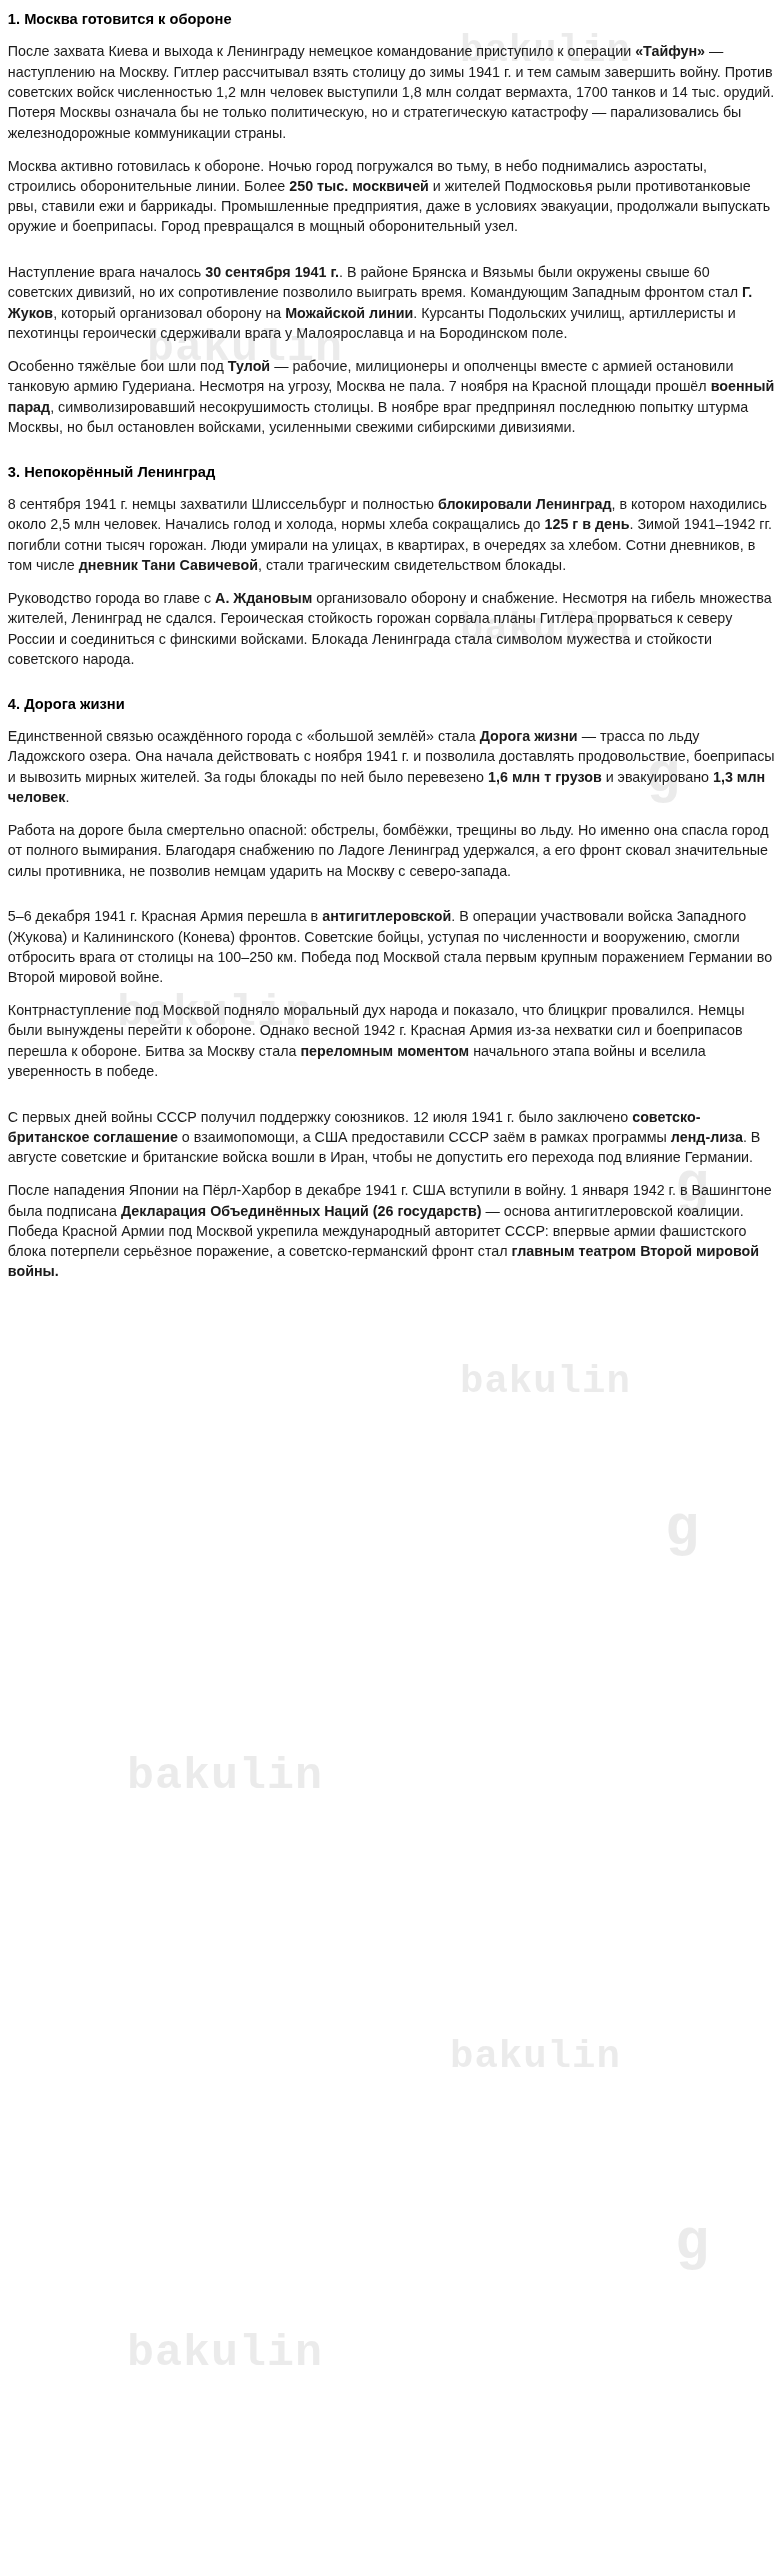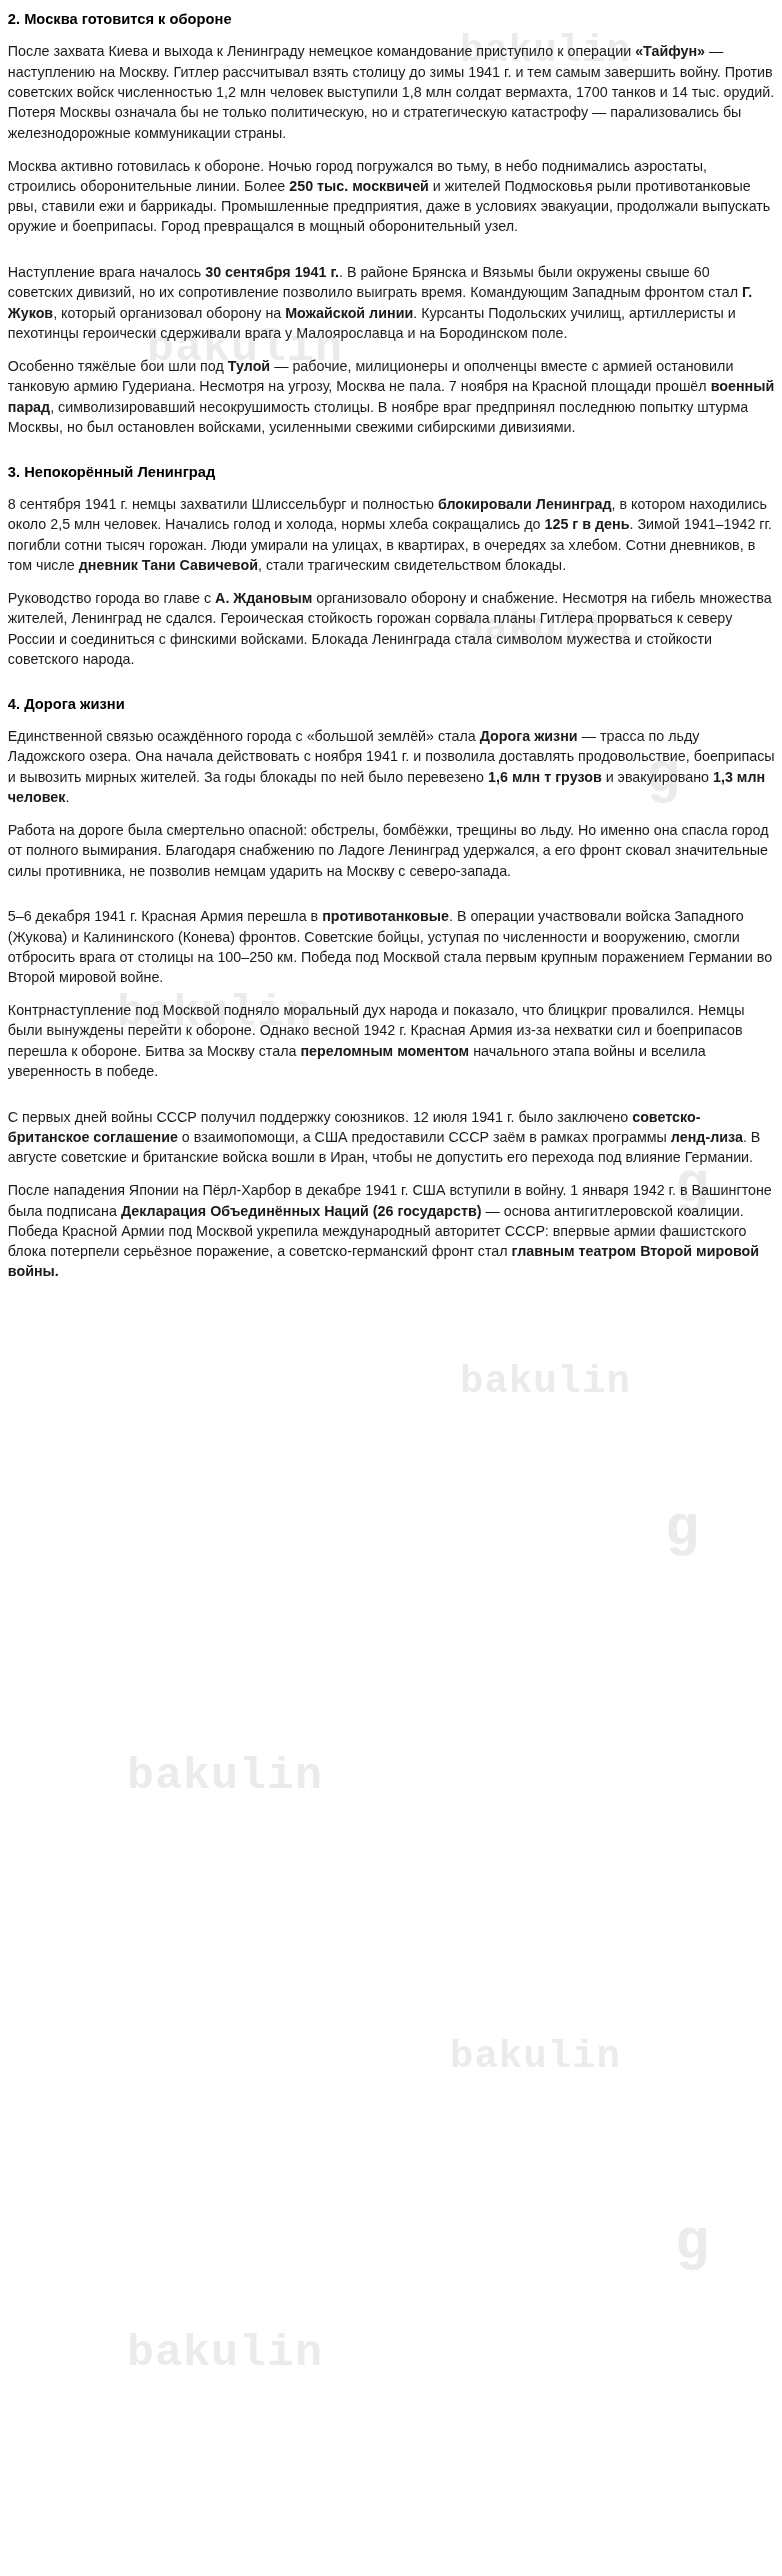--- a/index.html
+++ b/index.html
@@ -91,40 +91,40 @@
     <div class="wm wm-g" style="left: 665px; top: 1497px;">g</div>
     <div class="wm wm-b" style="left: 127px; top: 1751px;">bakulin</div>
     <div class="wm wm-a" style="left: 450px; top: 2035px;">bakulin</div>
     <div class="wm wm-b" style="left: 127px; top: 2328px;">bakulin</div>
     <div class="wm wm-g" style="left: 675px; top: 2211px;">g</div>
   </div>
 
 <div class="page">
   <div id="sections-root">
       <div class="section">
-        <h2 class="section-heading">2. Москва готовится к обороне</h2>
+        <h2 class="section-heading">1. Москва готовится к обороне</h2>
         <p class="para"><span>После захвата Киева и выхода к Ленинграду немецкое командование приступило к операции </span><b>«Тайфун»</b><span> — наступлению на Москву. Гитлер рассчитывал взять столицу до зимы 1941 г. и тем самым завершить войну. Против советских войск численностью 1,2 млн человек выступили 1,8 млн солдат вермахта, 1700 танков и 14 тыс. орудий. Потеря Москвы означала бы не только политическую, но и стратегическую катастрофу — парализовались бы железнодорожные коммуникации страны.</span></p>
         <p class="para"><span>Москва активно готовилась к обороне. Ночью город погружался во тьму, в небо поднимались аэростаты, строились оборонительные линии. Более </span><b>250 тыс. москвичей</b><span> и жителей Подмосковья рыли противотанковые рвы, ставили ежи и баррикады. Промышленные предприятия, даже в условиях эвакуации, продолжали выпускать оружие и боеприпасы. Город превращался в мощный оборонительный узел.</span></p>
       </div>
       <div class="section">
         <p class="para"><span>Наступление врага началось </span><b>30 сентября 1941 г.</b><span>. В районе Брянска и Вязьмы были окружены свыше 60 советских дивизий, но их сопротивление позволило выиграть время. Командующим Западным фронтом стал </span><b>Г. Жуков</b><span>, который организовал оборону на </span><b>Можайской линии</b><span>. Курсанты Подольских училищ, артиллеристы и пехотинцы героически сдерживали врага у Малоярославца и на Бородинском поле.</span></p>
         <p class="para"><span>Особенно тяжёлые бои шли под </span><b>Тулой</b><span> — рабочие, милиционеры и ополченцы вместе с армией остановили танковую армию Гудериана. Несмотря на угрозу, Москва не пала. 7 ноября на Красной площади прошёл </span><b>военный парад</b><span>, символизировавший несокрушимость столицы. В ноябре враг предпринял последнюю попытку штурма Москвы, но был остановлен войсками, усиленными свежими сибирскими дивизиями.</span></p>
       </div>
       <div class="section">
         <h2 class="section-heading">3. Непокорённый Ленинград</h2>
         <p class="para"><span>8 сентября 1941 г. немцы захватили Шлиссельбург и полностью </span><b>блокировали Ленинград</b><span>, в котором находились около 2,5 млн человек. Начались голод и холода, нормы хлеба сокращались до </span><b>125 г в день</b><span>. Зимой 1941–1942 гг. погибли сотни тысяч горожан. Люди умирали на улицах, в квартирах, в очередях за хлебом. Сотни дневников, в том числе </span><b>дневник Тани Савичевой</b><span>, стали трагическим свидетельством блокады.</span></p>
         <p class="para"><span>Руководство города во главе с </span><b>А. Ждановым</b><span> организовало оборону и снабжение. Несмотря на гибель множества жителей, Ленинград не сдался. Героическая стойкость горожан сорвала планы Гитлера прорваться к северу России и соединиться с финскими войсками. Блокада Ленинграда стала символом мужества и стойкости советского народа.</span></p>
       </div>
       <div class="section">
         <h2 class="section-heading">4. Дорога жизни</h2>
         <p class="para"><span>Единственной связью осаждённого города с «большой землёй» стала </span><b>Дорога жизни</b><span> — трасса по льду Ладожского озера. Она начала действовать с ноября 1941 г. и позволила доставлять продовольствие, боеприпасы и вывозить мирных жителей. За годы блокады по ней было перевезено </span><b>1,6 млн т грузов</b><span> и эвакуировано </span><b>1,3 млн человек</b><span>.</span></p>
         <p class="para"><span>Работа на дороге была смертельно опасной: обстрелы, бомбёжки, трещины во льду. Но именно она спасла город от полного вымирания. Благодаря снабжению по Ладоге Ленинград удержался, а его фронт сковал значительные силы противника, не позволив немцам ударить на Москву с северо-запада.</span></p>
       </div>
       <div class="section">
-        <p class="para"><span>5–6 декабря 1941 г. Красная Армия перешла в </span><b>противотанковые</b><span>. В операции участвовали войска Западного (Жукова) и Калининского (Конева) фронтов. Советские бойцы, уступая по численности и вооружению, смогли отбросить врага от столицы на 100–250 км. Победа под Москвой стала первым крупным поражением Германии во Второй мировой войне.</span></p>
+        <p class="para"><span>5–6 декабря 1941 г. Красная Армия перешла в </span><b>антигитлеровской</b><span>. В операции участвовали войска Западного (Жукова) и Калининского (Конева) фронтов. Советские бойцы, уступая по численности и вооружению, смогли отбросить врага от столицы на 100–250 км. Победа под Москвой стала первым крупным поражением Германии во Второй мировой войне.</span></p>
         <p class="para"><span>Контрнаступление под Москвой подняло моральный дух народа и показало, что блицкриг провалился. Немцы были вынуждены перейти к обороне. Однако весной 1942 г. Красная Армия из-за нехватки сил и боеприпасов перешла к обороне. Битва за Москву стала </span><b>переломным моментом</b><span> начального этапа войны и вселила уверенность в победе.</span></p>
       </div>
       <div class="section">
         <p class="para"><span>С первых дней войны СССР получил поддержку союзников. 12 июля 1941 г. было заключено </span><b>советско-британское соглашение</b><span> о взаимопомощи, а США предоставили СССР заём в рамках программы </span><b>ленд-лиза</b><span>. В августе советские и британские войска вошли в Иран, чтобы не допустить его перехода под влияние Германии.</span></p>
         <p class="para"><span>После нападения Японии на Пёрл-Харбор в декабре 1941 г. США вступили в войну. 1 января 1942 г. в Вашингтоне была подписана </span><b>Декларация Объединённых Наций (26 государств)</b><span> — основа антигитлеровской коалиции. Победа Красной Армии под Москвой укрепила международный авторитет СССР: впервые армии фашистского блока потерпели серьёзное поражение, а советско-германский фронт стал </span><b>главным театром Второй мировой войны.</b></p>
       </div>
     </div>
 </div>
 
 

